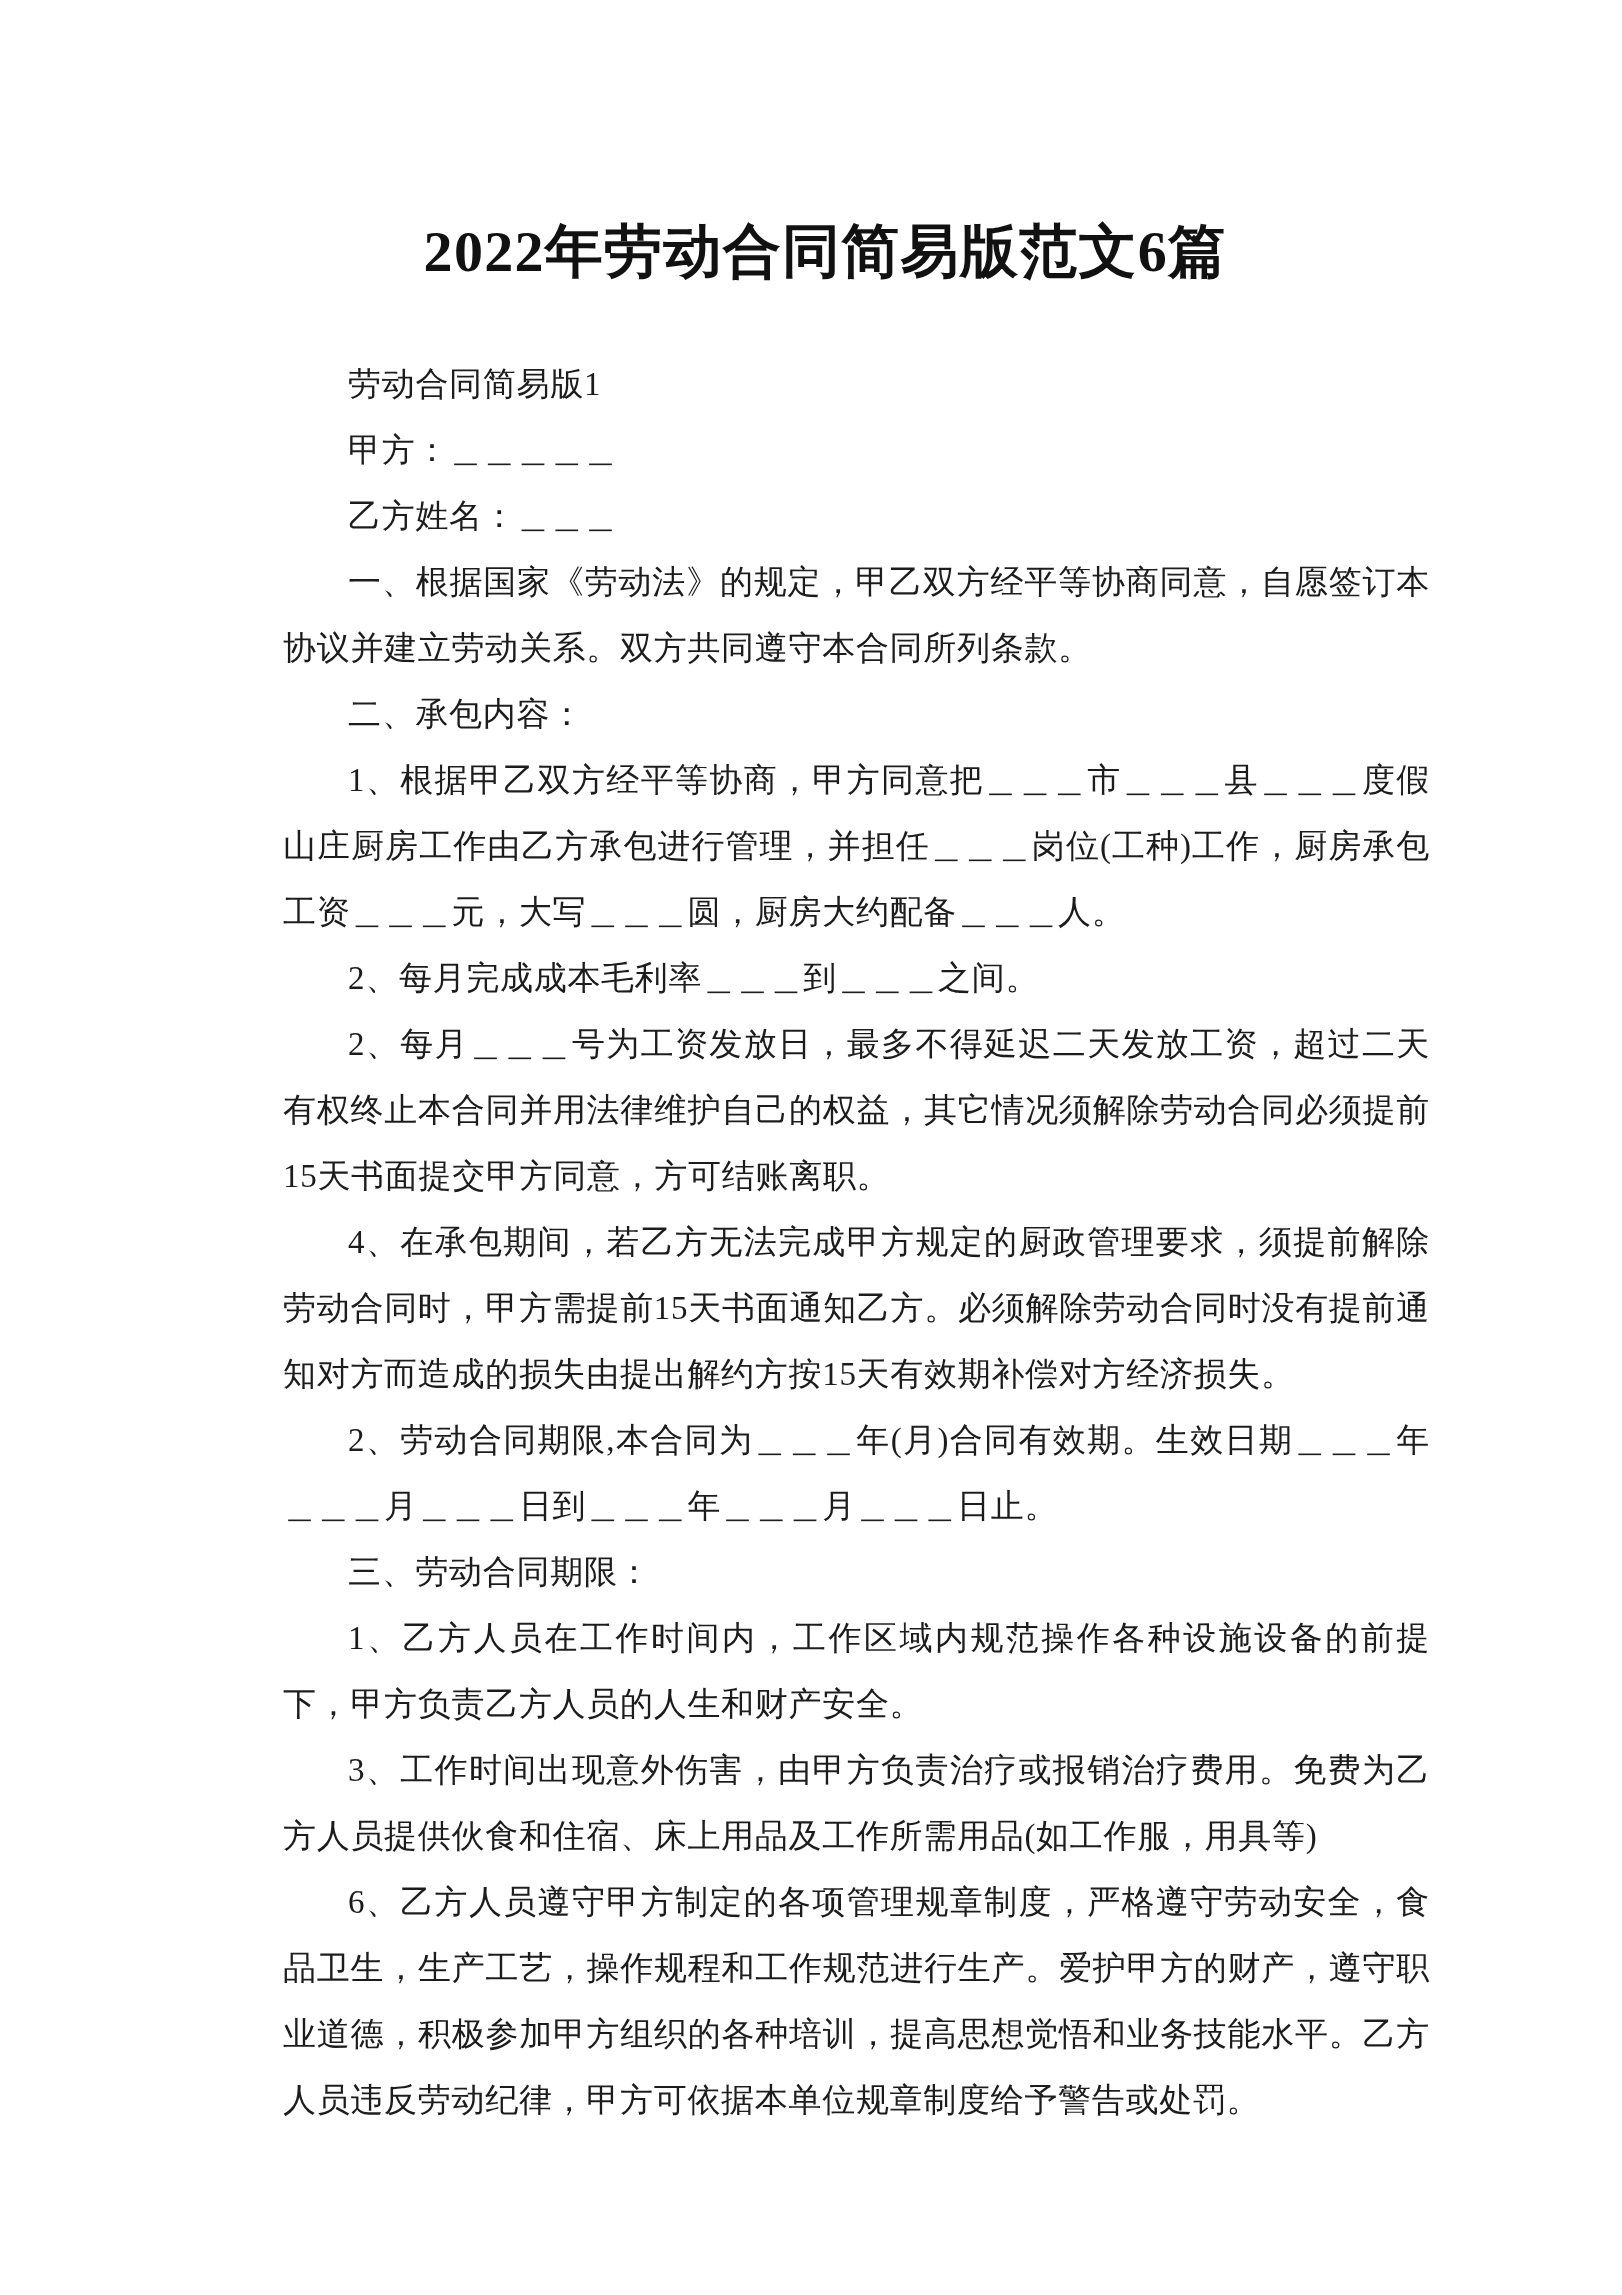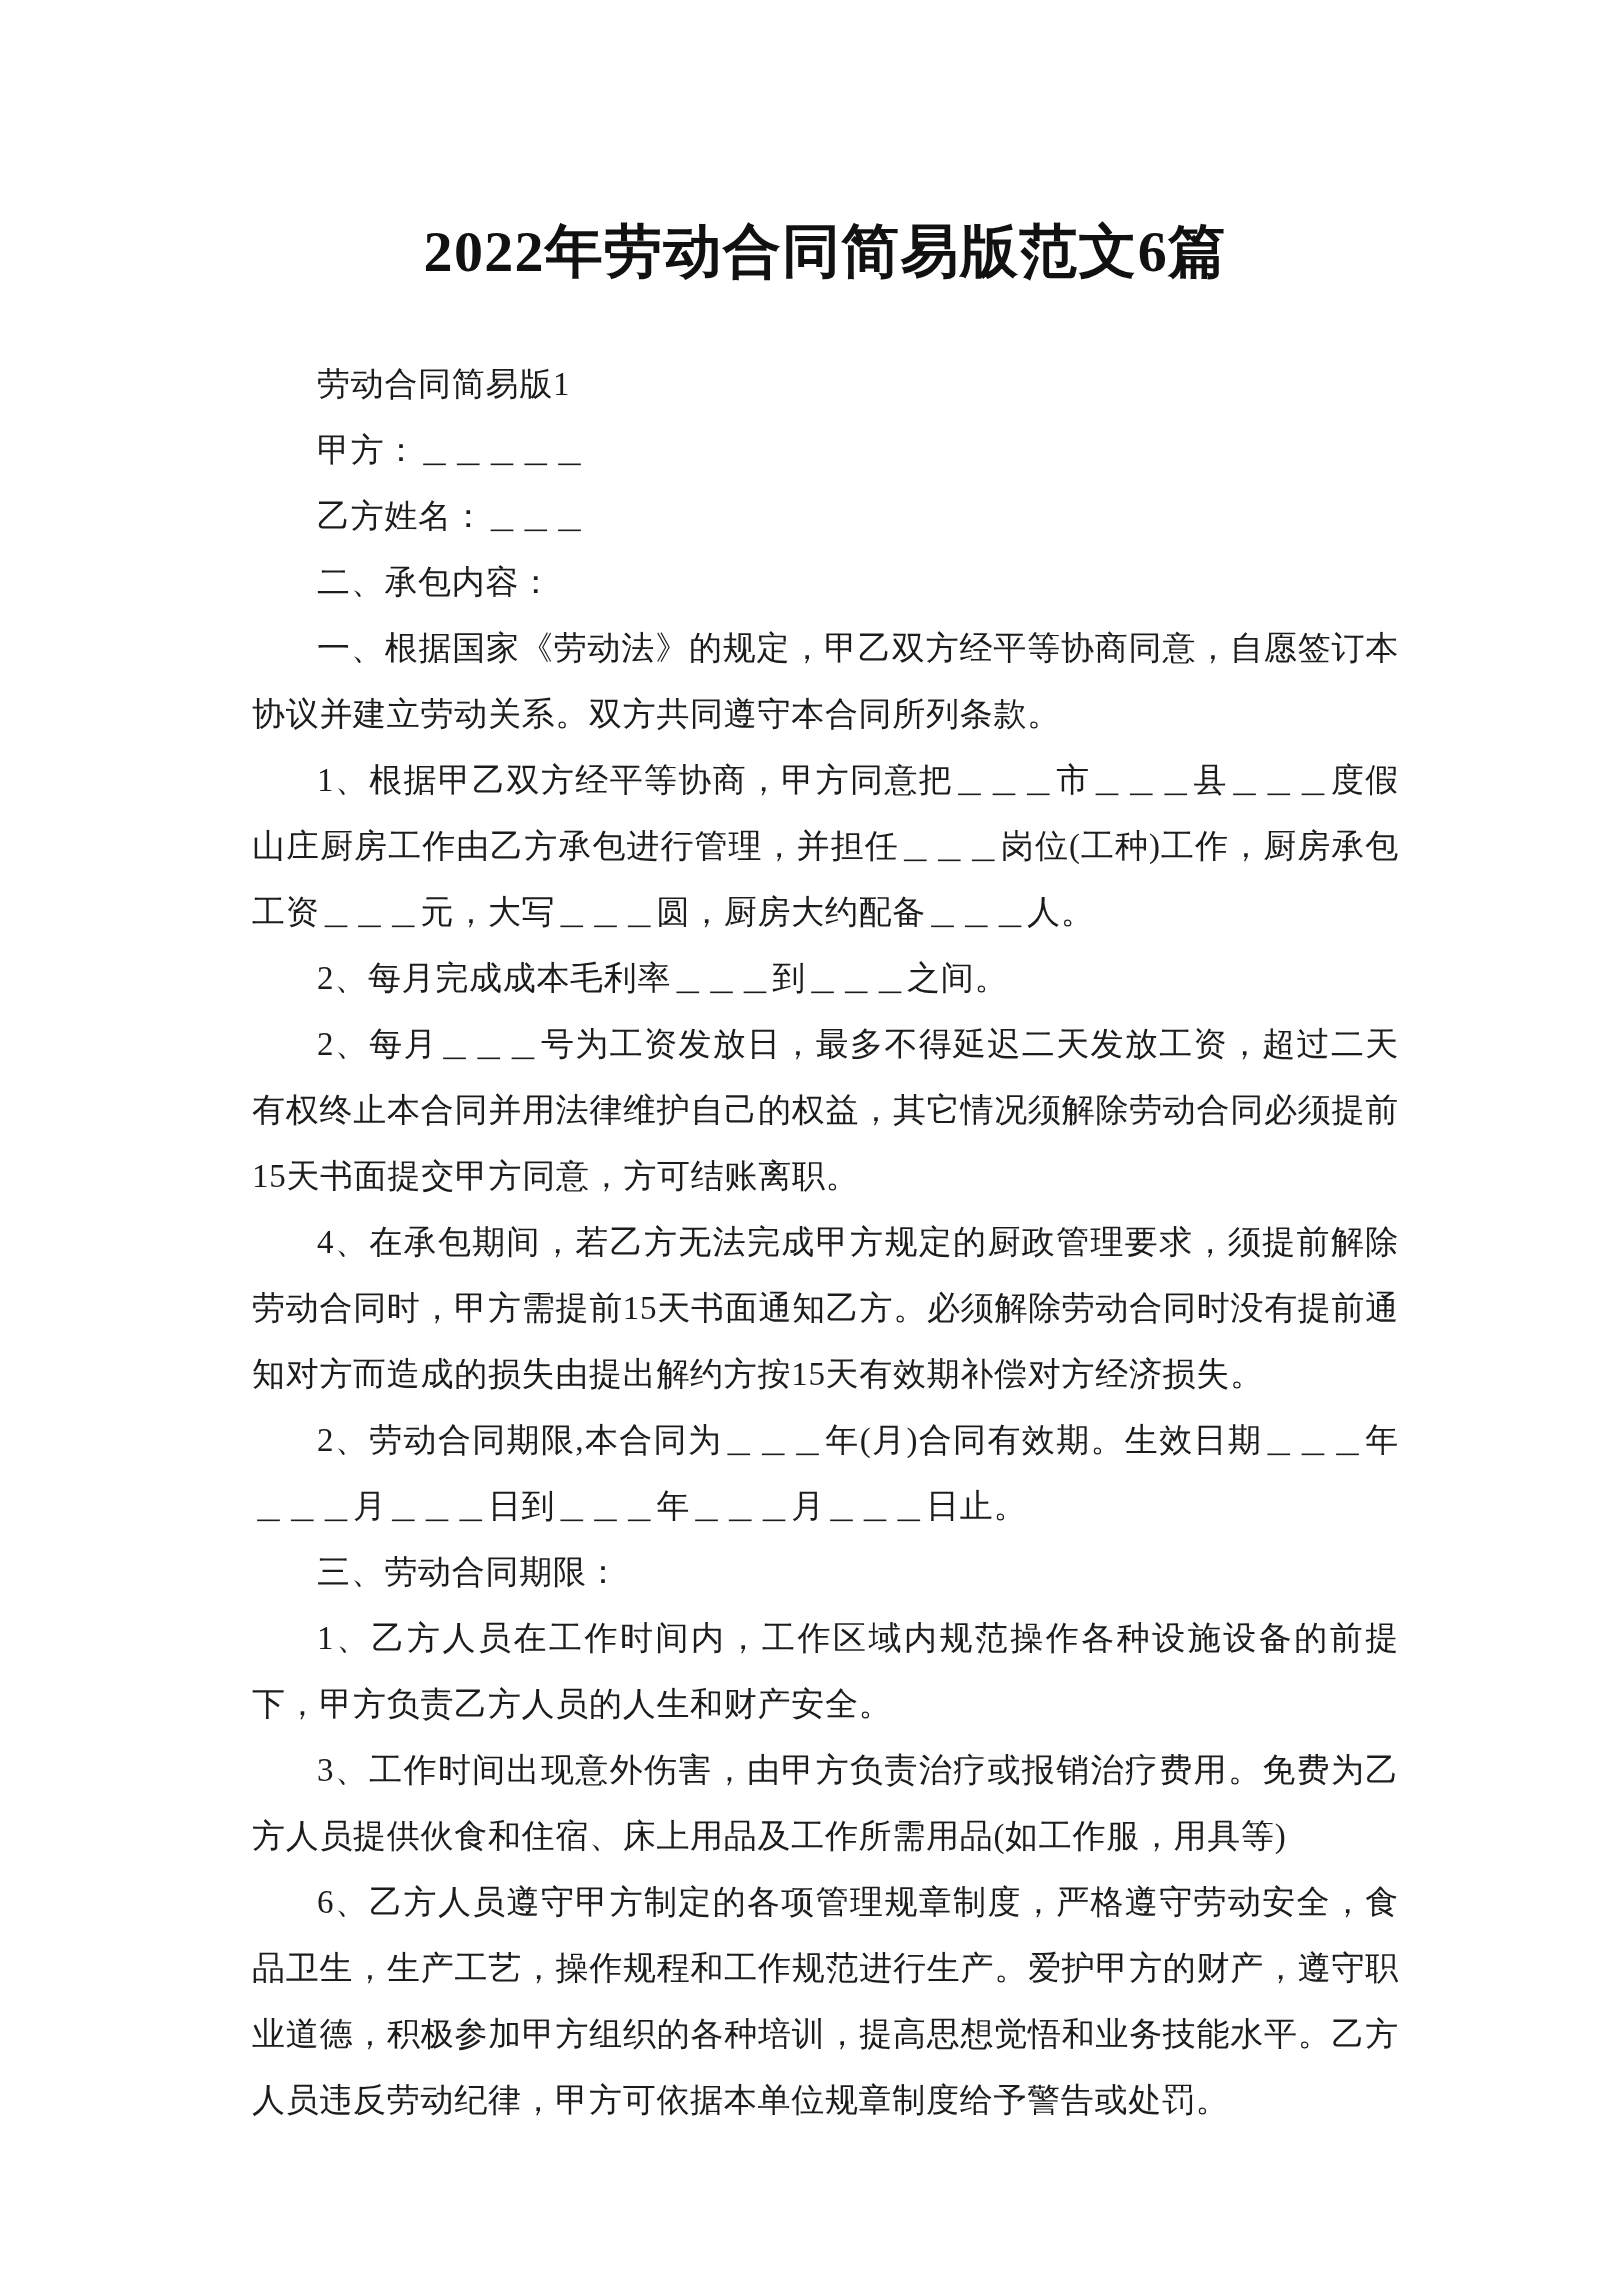--- a/index.html
+++ b/index.html
@@ -22,20 +22,21 @@
     font-size: 58px;
     line-height: 1.25;
     font-weight: bold;
     text-align: center;
     margin: 0 0 62px 0;
     color: #111111;
     letter-spacing: 1.3px;
   }
   .doc-body {
     width: 100%;
+    margin-left: 31px;
   }
   .para {
     font-size: 33px;
     line-height: 66px;
     margin: 0;
     text-indent: 65px;
     text-align: justify;
     word-break: break-all;
     letter-spacing: 0.7px;
   }
@@ -44,22 +45,22 @@
 <body>
 
 <div class="page">
   <h1 class="doc-title">2022年劳动合同简易版范文6篇</h1>
 
   <div class="doc-body">
 
   <p class="para">劳动合同简易版1</p>
       <p class="para">甲方：＿＿＿＿＿</p>
       <p class="para">乙方姓名：＿＿＿</p>
+      <p class="para">一、根据国家《劳动法》的规定，甲乙双方经平等协商同意，自愿签订本协议并建立劳动关系。双方共同遵守本合同所列条款。</p>
       <p class="para">二、承包内容：</p>
-      <p class="para">一、根据国家《劳动法》的规定，甲乙双方经平等协商同意，自愿签订本协议并建立劳动关系。双方共同遵守本合同所列条款。</p>
       <p class="para">1、根据甲乙双方经平等协商，甲方同意把＿＿＿市＿＿＿县＿＿＿度假山庄厨房工作由乙方承包进行管理，并担任＿＿＿岗位(工种)工作，厨房承包工资＿＿＿元，大写＿＿＿圆，厨房大约配备＿＿＿人。</p>
       <p class="para">2、每月完成成本毛利率＿＿＿到＿＿＿之间。</p>
       <p class="para">2、每月＿＿＿号为工资发放日，最多不得延迟二天发放工资，超过二天有权终止本合同并用法律维护自己的权益，其它情况须解除劳动合同必须提前15天书面提交甲方同意，方可结账离职。</p>
       <p class="para">4、在承包期间，若乙方无法完成甲方规定的厨政管理要求，须提前解除劳动合同时，甲方需提前15天书面通知乙方。必须解除劳动合同时没有提前通知对方而造成的损失由提出解约方按15天有效期补偿对方经济损失。</p>
       <p class="para">2、劳动合同期限,本合同为＿＿＿年(月)合同有效期。生效日期＿＿＿年＿＿＿月＿＿＿日到＿＿＿年＿＿＿月＿＿＿日止。</p>
       <p class="para">三、劳动合同期限：</p>
       <p class="para">1、乙方人员在工作时间内，工作区域内规范操作各种设施设备的前提下，甲方负责乙方人员的人生和财产安全。</p>
       <p class="para">3、工作时间出现意外伤害，由甲方负责治疗或报销治疗费用。免费为乙方人员提供伙食和住宿、床上用品及工作所需用品(如工作服，用具等)</p>
       <p class="para">6、乙方人员遵守甲方制定的各项管理规章制度，严格遵守劳动安全，食品卫生，生产工艺，操作规程和工作规范进行生产。爱护甲方的财产，遵守职业道德，积极参加甲方组织的各种培训，提高思想觉悟和业务技能水平。乙方人员违反劳动纪律，甲方可依据本单位规章制度给予警告或处罚。</p>
     </div>

